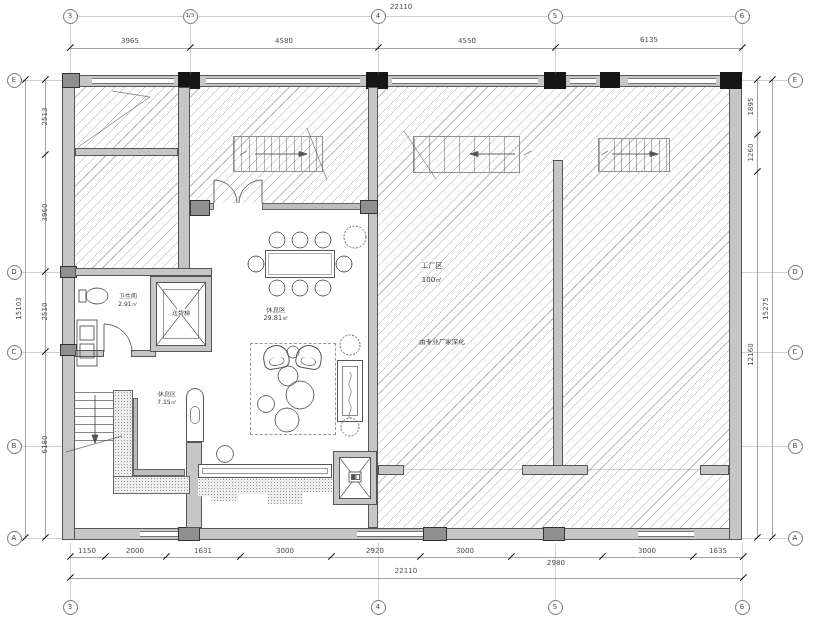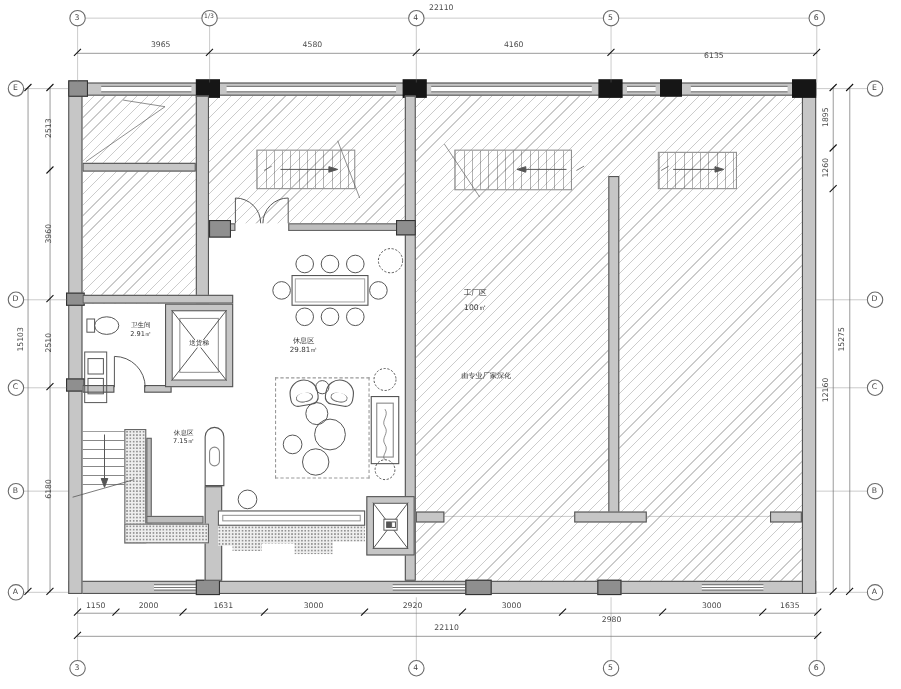--- a/index.html
+++ b/index.html
@@ -276,24 +276,24 @@
       <span>C</span>
     </div>
   <div class="bubble" style="left:787.5px;top:438.5px;">
       <span>B</span>
     </div>
   <div class="bubble" style="left:787.5px;top:530.5px;">
       <span>A</span>
     </div>
 
   <div class="dimtext" style="left:390px;top:4px;width:42px;text-align:left;">22110</div>
-  <div class="dimtext" style="left:105px;top:38px;width:50px;text-align:right;">3965</div>
+  <div class="dimtext" style="left:105px;top:38px;width:50px;">3965</div>
   <div class="dimtext" style="left:259px;top:38px;width:50px;">4580</div>
-  <div class="dimtext" style="left:442px;top:38px;width:50px;">4160</div>
-  <div class="dimtext" style="left:624px;top:48px;width:50px;">6135</div>
+  <div class="dimtext" style="left:442px;top:38px;width:50px;">4550</div>
+  <div class="dimtext" style="left:624px;top:37px;width:50px;">6135</div>
   <div class="dimtext" style="left:62px;top:548px;width:50px;">1150</div>
   <div class="dimtext" style="left:110px;top:548px;width:50px;">2000</div>
   <div class="dimtext" style="left:178px;top:548px;width:50px;">1631</div>
   <div class="dimtext" style="left:260px;top:548px;width:50px;">3000</div>
   <div class="dimtext" style="left:350px;top:548px;width:50px;">2920</div>
   <div class="dimtext" style="left:440px;top:548px;width:50px;">3000</div>
   <div class="dimtext" style="left:531px;top:560px;width:50px;">2980</div>
   <div class="dimtext" style="left:622px;top:548px;width:50px;">3000</div>
   <div class="dimtext" style="left:693px;top:548px;width:50px;">1635</div>
   <div class="dimtext" style="left:384px;top:568px;width:44px;">22110</div>

